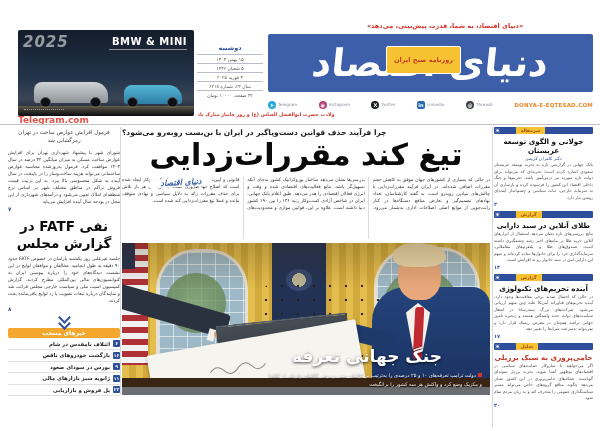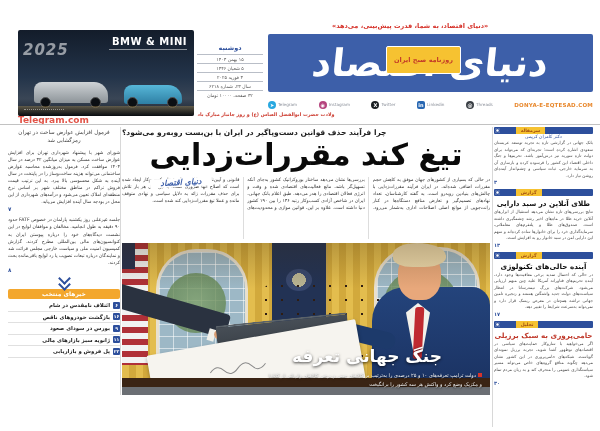--- a/index.html
+++ b/index.html
@@ -3,36 +3,36 @@
 <meta charset="utf-8">
 <style>
   html,body{margin:0;padding:0;}
   body{width:600px;height:431px;position:relative;background:#fff;overflow:hidden;
        font-family:"DejaVu Sans","Liberation Sans",sans-serif;-webkit-font-smoothing:antialiased;}
   .abs{position:absolute;}
   .rtl{direction:rtl;unicode-bidi:embed;}
   
   .ad{left:18px;top:30px;width:176px;height:86px;border-radius:2px;overflow:hidden;
       background:linear-gradient(180deg,#131c2a 0%,#23344a 55%,#3a4656 80%,#17202c 100%);}
-  .ad-year{left:5px;top:3px;font-size:15px;font-weight:bold;font-style:italic;color:rgba(255,255,255,.55);letter-spacing:1px;margin-top:8px;}
+  .ad-year{left:5px;top:3px;font-size:15px;font-weight:bold;font-style:italic;color:rgba(255,255,255,.55);letter-spacing:1px;}
   .ad-brand{right:7px;top:6px;font-size:10px;font-weight:bold;color:#fff;letter-spacing:.5px;}
   .ad-line{right:7px;top:19px;width:78px;height:4px;border-top:1px solid rgba(255,255,255,.5);}
   .car{border-radius:8px 14px 3px 3px;}
   .car1{left:16px;bottom:13px;width:74px;height:21px;background:linear-gradient(180deg,#cfd3d6,#8d9499);}
   .car2{right:12px;bottom:12px;width:58px;height:19px;background:linear-gradient(180deg,#57b7d8,#2e7fa4);}
   .wheel{width:9px;height:9px;border-radius:50%;background:#0c0f13;border:1px solid #555;bottom:8px;}
   .glow{left:0;bottom:0;width:176px;height:10px;background:linear-gradient(180deg,rgba(255,200,90,.25),rgba(0,0,0,.6));}
   .ad-foot{left:6px;bottom:3px;width:40px;height:3px;border-top:1px dotted rgba(255,255,255,.45);}
   .watermark{left:18px;top:115px;font-size:9px;font-weight:bold;color:#e25549;}
   
   .dates{left:197px;top:44px;width:66px;text-align:center;}
   .dates .wd{color:#2d4f9c;font-weight:bold;font-size:6.5px;padding-bottom:2px;}
   .dates .row{border-top:1px solid #b9bec7;font-size:4.6px;color:#555;padding:1.5px 0;}
   
-  .slogan{left:332px;top:22px;width:262px;text-align:left;font-size:6.5px;font-weight:bold;color:#d6342c;}
+  .slogan{left:314px;top:22px;width:262px;text-align:center;font-size:6.5px;font-weight:bold;color:#d6342c;}
   .banner{left:268px;top:34px;width:325px;height:58px;background:#3d5fa9;border-radius:2px;
           display:flex;align-items:center;justify-content:center;}
   .banner .title{color:#fff;font-size:38px;font-weight:bold;transform:skewX(-6deg);white-space:nowrap;}
   .badge{left:386px;top:46px;background:#f6c231;color:#c43c28;font-size:6.5px;font-weight:bold;
          padding:9px 7px;border-radius:2px;border:1px solid #fff;z-index:3;}
   .social{left:268px;top:97px;width:325px;height:15px;display:flex;align-items:center;justify-content:space-between;}
   .soc{display:flex;align-items:center;gap:2px;}
   .soc .ic{width:8px;height:8px;border-radius:50%;color:#fff;font-size:5px;line-height:8px;text-align:center;font-weight:bold;}
   .soc .nm{font-size:4.2px;color:#8a8f99;}
   .site{font-size:5.5px;font-weight:bold;color:#e8872b;letter-spacing:.2px;}
@@ -173,20 +173,21 @@
 </div>
 <div class="abs congrats rtl">ولادت حضرت ابوالفضل العباس (ع) و روز جانباز مبارک باد</div>
 <div class="abs topline"></div>
 <div class="abs vline" style="left:120px;"></div>
 <div class="abs vline" style="left:492px;height:300px;"></div>
 
 <div class="abs leftcol rtl">
   <div class="kicker-s">فرمول افزایش عوارض ساخت در تهران رمزگشایی شد</div>
   <div class="body-s">شورای شهر با پیشنهاد شهرداری تهران برای افزایش عوارض ساخت مسکن به میزان میانگین ۳۲ درصد در سال ۱۴۰۴ موافقت کرد. فرمول به‌روزشده محاسبه عوارض ساختمانی می‌تواند هزینه ساخت‌وساز را در پایتخت در سال آینده به شکل محسوسی بالا ببرد. به این ترتیب قیمت فروش تراکم در مناطق مختلف شهر بر اساس نرخ منطقه‌ای املاک تعیین می‌شود و درآمدهای شهرداری از این محل در بودجه سال آینده افزایش می‌یابد.</div>
   <span class="pref">۷</span>
+  <div class="h-mid">نفی FATF در گزارش مجلس</div>
   <div class="body-s">جلسه غیرعلنی روز یکشنبه پارلمان در خصوص FATF حدود ۹۰ دقیقه به طول انجامید. مخالفان و موافقان لوایح در این نشست دیدگاه‌های خود را درباره پیوستن ایران به کنوانسیون‌های مالی بین‌المللی مطرح کردند. گزارش کمیسیون امنیت ملی و سیاست خارجی مجلس قرائت شد و نمایندگان درباره تبعات تصویب یا رد لوایح باقی‌مانده بحث کردند.</div>
   <span class="pref">۸</span>
   <div class="chevwrap">
     <div class="chev"></div>
       <div class="chev"></div>
   </div>
   <div class="selbar">خبرهای منتخب</div>
   <div class="news">
     <div class="item">
       <span class="no">۶</span>
@@ -252,41 +253,42 @@
   </div>
 </div>
 
 <div class="abs rightcol rtl">
 
   <div class="sec">
     <div class="bar">
       <span class="dot"></span>
       <span class="tag">سرمقاله</span>
     </div>
+    <div class="hl">جولانی و الگوی توسعه عربستان</div>
     <div class="by">دکتر کامران کریمی</div>
     <div class="bd">بانک جهانی در گزارشی تازه به تجربه توسعه عربستان سعودی اشاره کرده است؛ تجربه‌ای که می‌تواند برای دولت تازه سوریه نیز درس‌آموز باشد. تحریم‌ها و جنگ داخلی اقتصاد این کشور را فرسوده کرده و بازسازی آن به سرمایه خارجی، ثبات سیاسی و چشم‌انداز آینده‌ای روشن نیاز دارد.</div>
     <div class="pr">۳</div>
   </div>
 
   <div class="sec">
     <div class="bar">
       <span class="dot"></span>
       <span class="tag">گزارش</span>
     </div>
     <div class="hl">طلای آنلاین در سبد دارایی</div>
     <div class="bd">نتایج بررسی‌های تازه نشان می‌دهد استقبال از ابزارهای آنلاین خرید طلا در ماه‌های اخیر رشد چشمگیری داشته است. صندوق‌های طلا و پلتفرم‌های معاملاتی، سرمایه‌گذاری خرد را برای خانوارها ساده کرده‌اند و سهم این دارایی امن در سبد خانوار رو به افزایش است.</div>
     <div class="pr">۱۳</div>
   </div>
 
   <div class="sec">
     <div class="bar">
       <span class="dot"></span>
       <span class="tag">گزارش</span>
     </div>
-    <div class="hl">آینده حالی‌های تکنولوژی</div>
+    <div class="hl">آینده تحریم‌های تکنولوژی</div>
     <div class="bd">در حالی که احتمال تمدید برخی معافیت‌ها وجود دارد، آینده تحریم‌های فناورانه آمریکا علیه چین مبهم ارزیابی می‌شود. شرکت‌های بزرگ نیمه‌رسانا در انتظار سیاست‌های دولت جدید واشنگتن هستند و زنجیره تامین جهانی تراشه همچنان در معرض ریسک قرار دارد و نمی‌تواند به‌سرعت شرایط را تغییر دهد.</div>
     <div class="pr">۱۷</div>
   </div>
 
   <div class="sec">
     <div class="bar">
       <span class="dot"></span>
       <span class="tag">تحلیل</span>
     </div>
     <div class="hl red">حامی‌پروری به سبک برزیلی</div>

